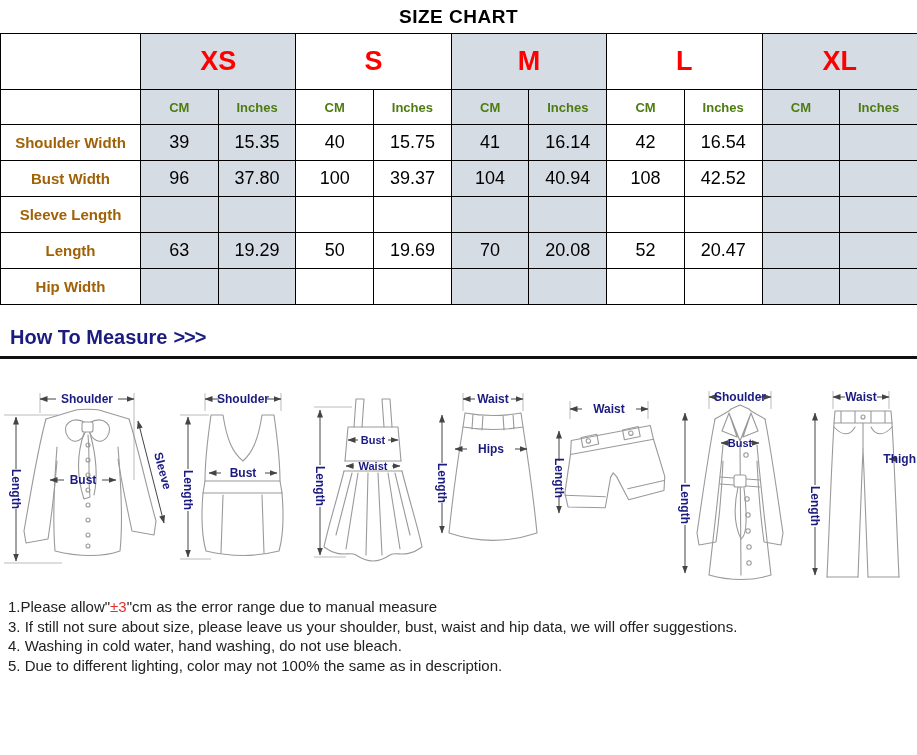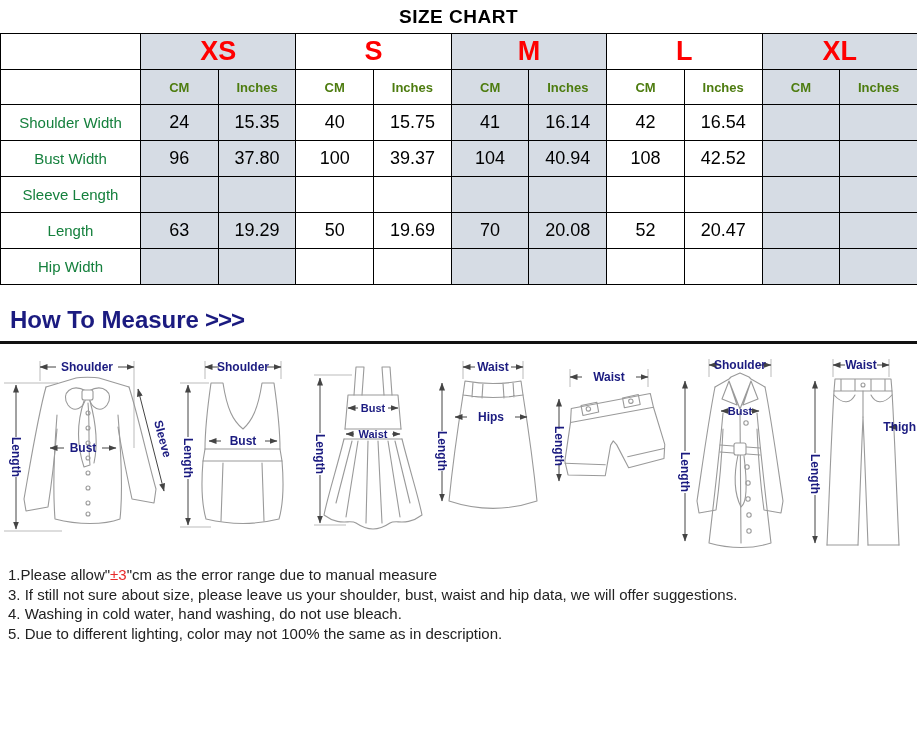--- a/index.html
+++ b/index.html
@@ -6,32 +6,32 @@
   body { font-family:"Liberation Sans", sans-serif; background:#fff; }
   #page { width:917px; height:755px; overflow:hidden; background:#fff; }
 
   .title { text-align:center; font-size:19px; font-weight:bold; color:#000; padding-top:6px; letter-spacing:0.5px; }
 
   table.size-table { border-collapse:collapse; table-layout:fixed; width:917px; margin-top:5px; }
   table.size-table col.c-label { width:140px; }
   table.size-table col.c-val { width:77.7px; }
   table.size-table col.shade { background:#d6dce4; }
   table.size-table th, table.size-table td { border:1px solid #000; text-align:center; vertical-align:middle; background-clip:padding-box; }
-  tr.size-row th { height:36px; font-size:27px; font-weight:bold; color:#ff0000; }
+  tr.size-row th { height:56px; font-size:27px; font-weight:bold; color:#ff0000; }
   tr.size-row th.corner, tr.unit-row th.corner { background:#fff; }
   tr.unit-row th { height:35px; font-size:13px; font-weight:bold; color:#4d7c0f; }
   tr.data-row { height:36px; }
-  tr.data-row th.rl { font-weight:normal; font-size:15px; color:#15803d; background:#fff; }
+  tr.data-row th.rl { font-weight:bold; font-size:15px; color:#a16207; background:#fff; }
   tr.data-row td { font-size:18px; color:#000; }
 
-  .htm-heading { margin:21px 0 0 10px; font-size:24px; font-weight:bold; color:#1b1b80; }
+  .htm-heading { margin:21px 0 0 10px; font-size:20px; font-weight:bold; color:#1b1b80; }
   .htm-heading .chev { letter-spacing:-1px; margin-left:6px; }
   .divider { margin-top:7px; height:3px; background:#111; width:917px; }
 
-  .figures { display:flex; align-items:flex-start; width:917px; height:202px; margin-top:9px; }
+  .figures { display:flex; align-items:flex-start; width:917px; height:202px; margin-top:26px; }
   .figures svg { display:block; }
   .art { fill:none; stroke:#9a9a9a; stroke-width:1.1; stroke-linecap:round; stroke-linejoin:round; }
   .artf { fill:#fff; stroke:#9a9a9a; stroke-width:1.1; }
   .ml { stroke:#444; stroke-width:1; fill:none; }
   .guide { stroke:#aaa; stroke-width:0.8; fill:none; }
   .mlabel { font-family:"Liberation Sans", sans-serif; font-size:12px; font-weight:bold; fill:#1b1b80; }
   .mlabel-sm { font-family:"Liberation Sans", sans-serif; font-size:11px; font-weight:bold; fill:#1b1b80; }
 
   .notes { padding:10px 0 0 8px; font-size:15px; line-height:19.5px; color:#222; }
   .notes .red { color:#e82c2c; }
@@ -74,21 +74,21 @@
       <th>Inches</th>
       <th>CM</th>
       <th>Inches</th>
       <th>CM</th>
       <th>Inches</th>
       <th>CM</th>
       <th>Inches</th>
     </tr>
     <tr class="data-row">
       <th class="rl">Shoulder Width</th>
-      <td>24</td>
+      <td>39</td>
       <td>15.35</td>
       <td>40</td>
       <td>15.75</td>
       <td>41</td>
       <td>16.14</td>
       <td>42</td>
       <td>16.54</td>
       <td></td>
       <td></td>
     </tr>

